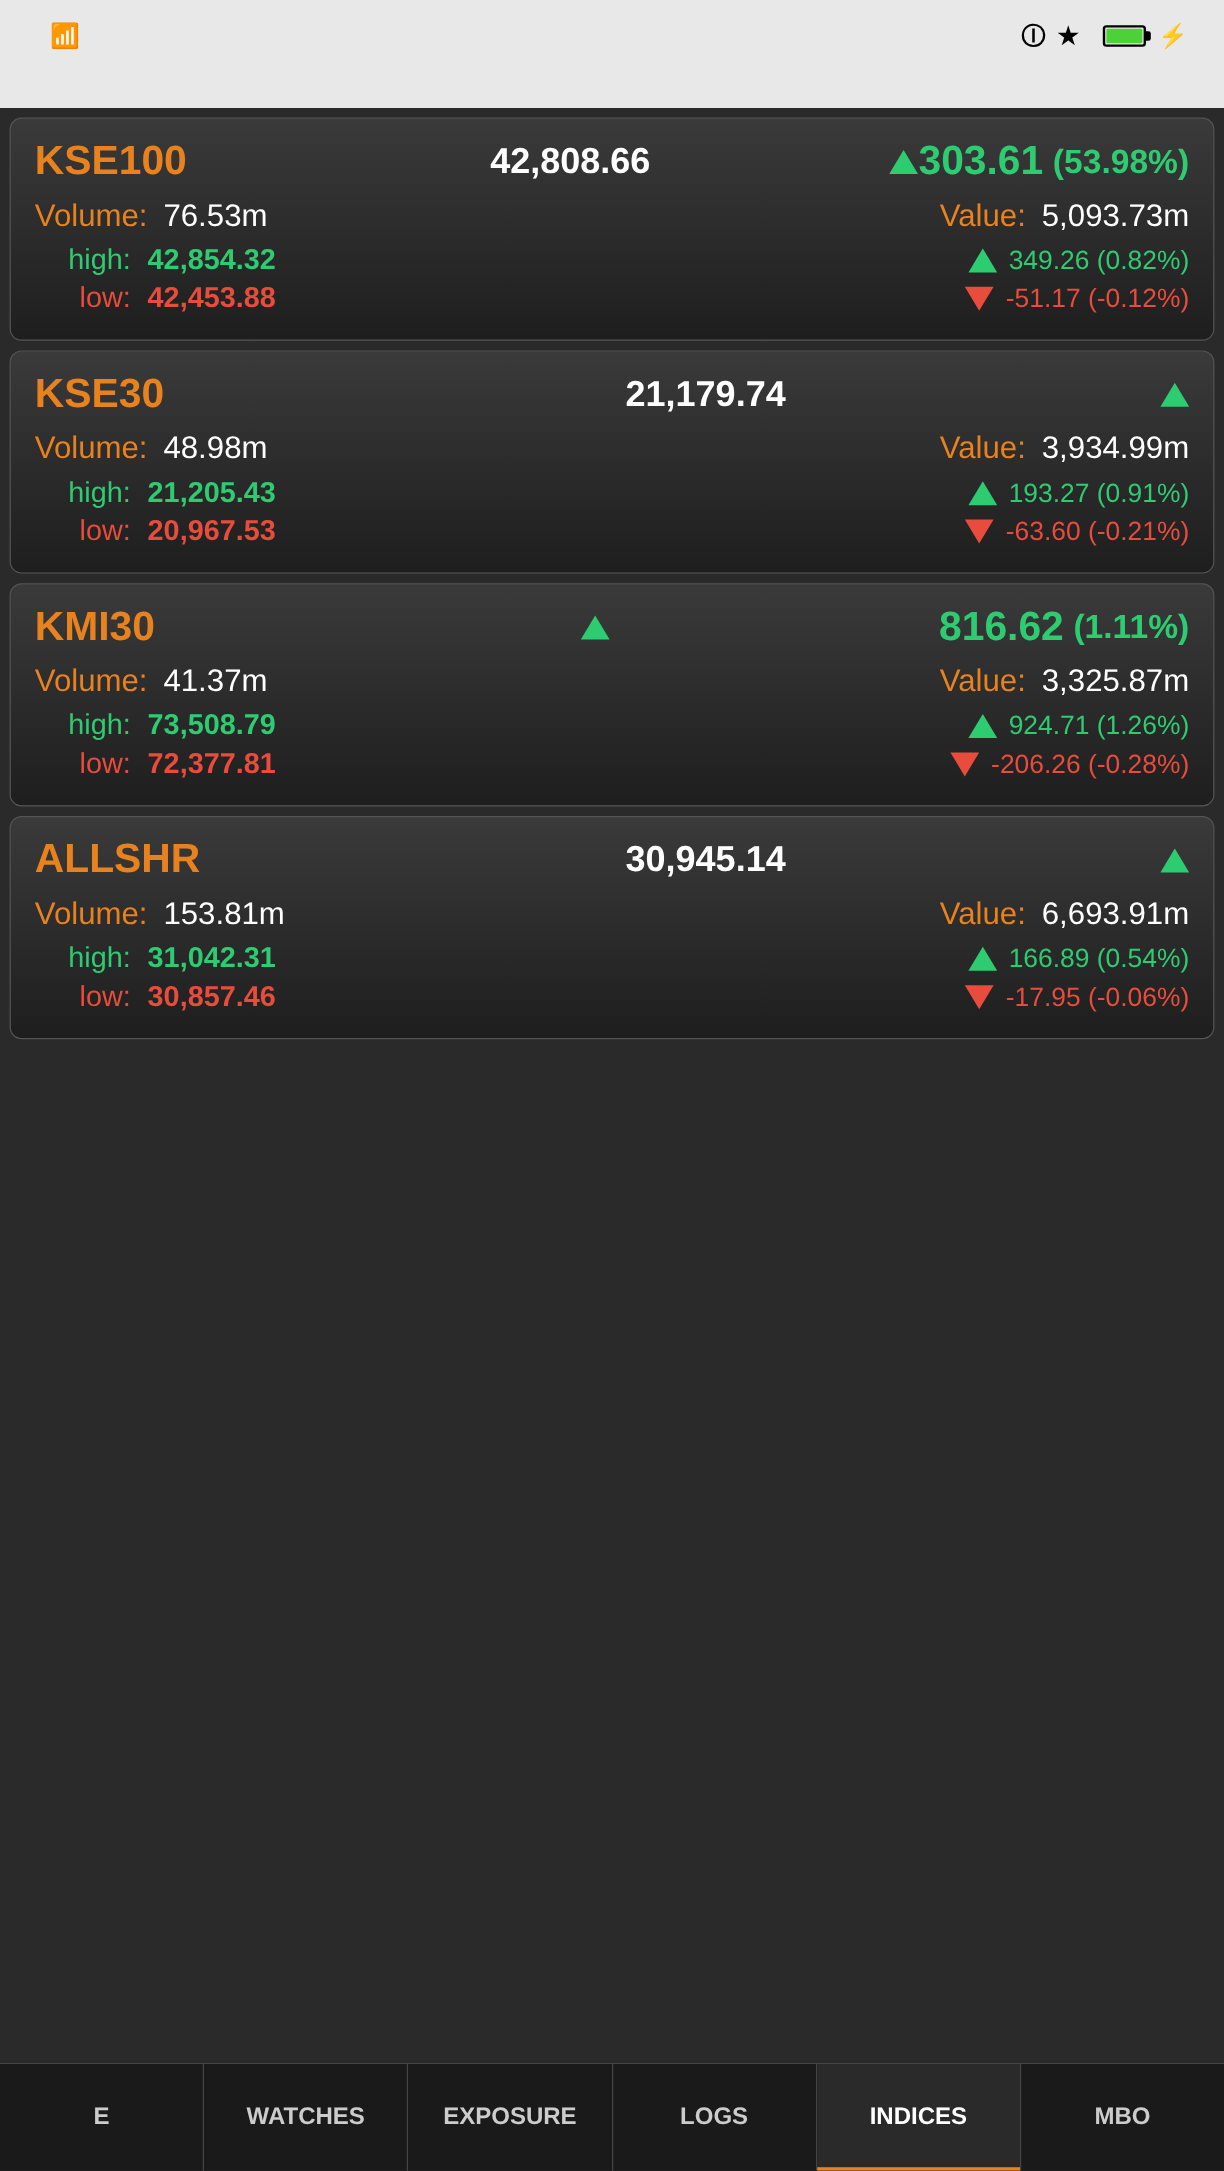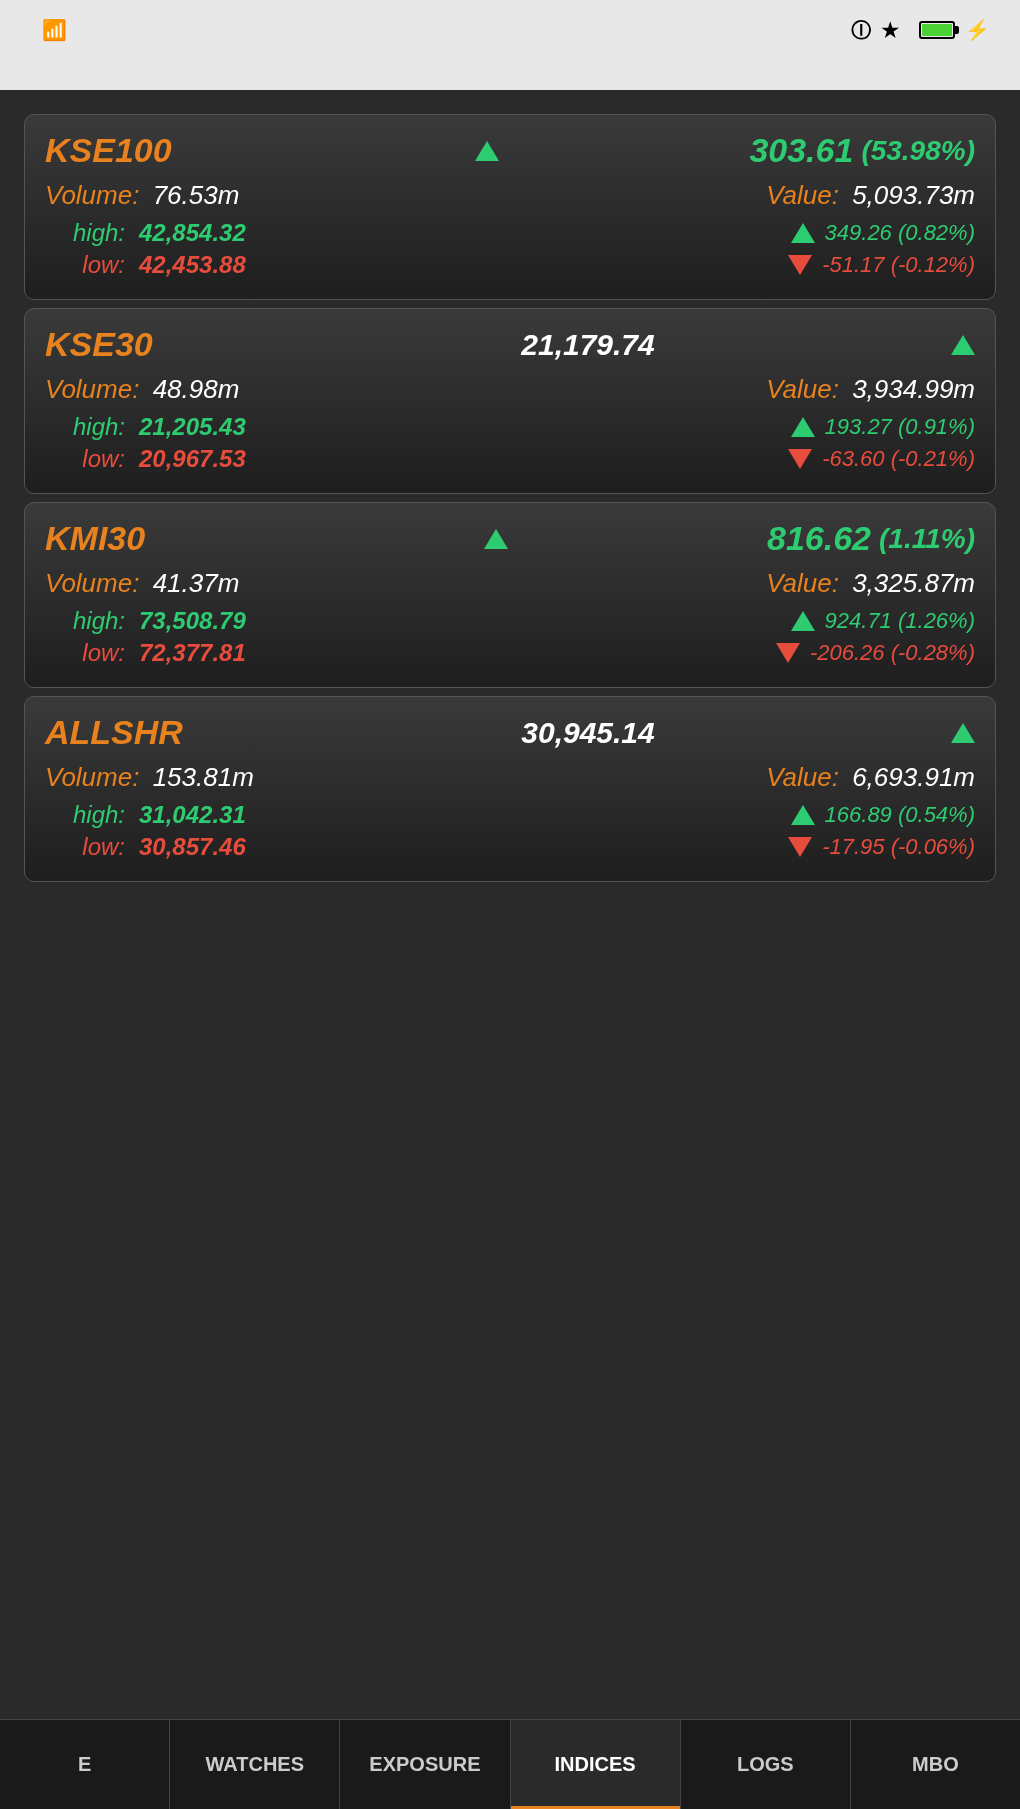--- a/index.html
+++ b/index.html
@@ -89,26 +89,25 @@
     }
     .header-title {
       font-size: 52px;
       font-weight: 400;
       color: #e8821e;
     }
 
     
     .main-content {
       flex: 1;
-      padding: 24px;
+      padding: 8px;
       display: flex;
       flex-direction: column;
       gap: 8px;
       overflow: hidden;
-      font-style: italic;
     }
 
     
     .index-card {
       background: linear-gradient(180deg, #3a3a3a 0%, #1e1e1e 100%);
       border: 1px solid #555;
       border-radius: 10px;
       padding: 16px 20px;
     }
 
@@ -292,20 +291,21 @@
 
 <div class="header">
   <h1 class="header-title"></h1>
 </div>
 
 <div class="main-content">
 
 <div class="index-card">
     <div class="card-row-main">
       <span class="card-name">KSE100</span>
+      <span class="card-price">42,808.66</span>
       <span class="arrow-up"></span>
       <div class="change-group">
         <span class="card-change">303.61</span>
         <span class="card-change-pct">(53.98%)</span>
       </div>
     </div>
     <div class="card-row-volume">
       <div class="vol-group">
         <span class="vol-label">Volume:</span>
         <span class="vol-value">&nbsp;76.53m</span>
@@ -449,16 +449,16 @@
         <span class="stat-change low">-17.95 (-0.06%)</span>
       </div>
     </div>
   </div>
   </div>
 
 <div class="bottom-nav">
 <div class="nav-item">E</div>
     <div class="nav-item">WATCHES</div>
     <div class="nav-item">EXPOSURE</div>
+    <div class="nav-item">LOGS</div>
     <div class="nav-item active">INDICES</div>
-    <div class="nav-item">LOGS</div>
     <div class="nav-item">MBO</div>
   </div>
 
 </body></html>

